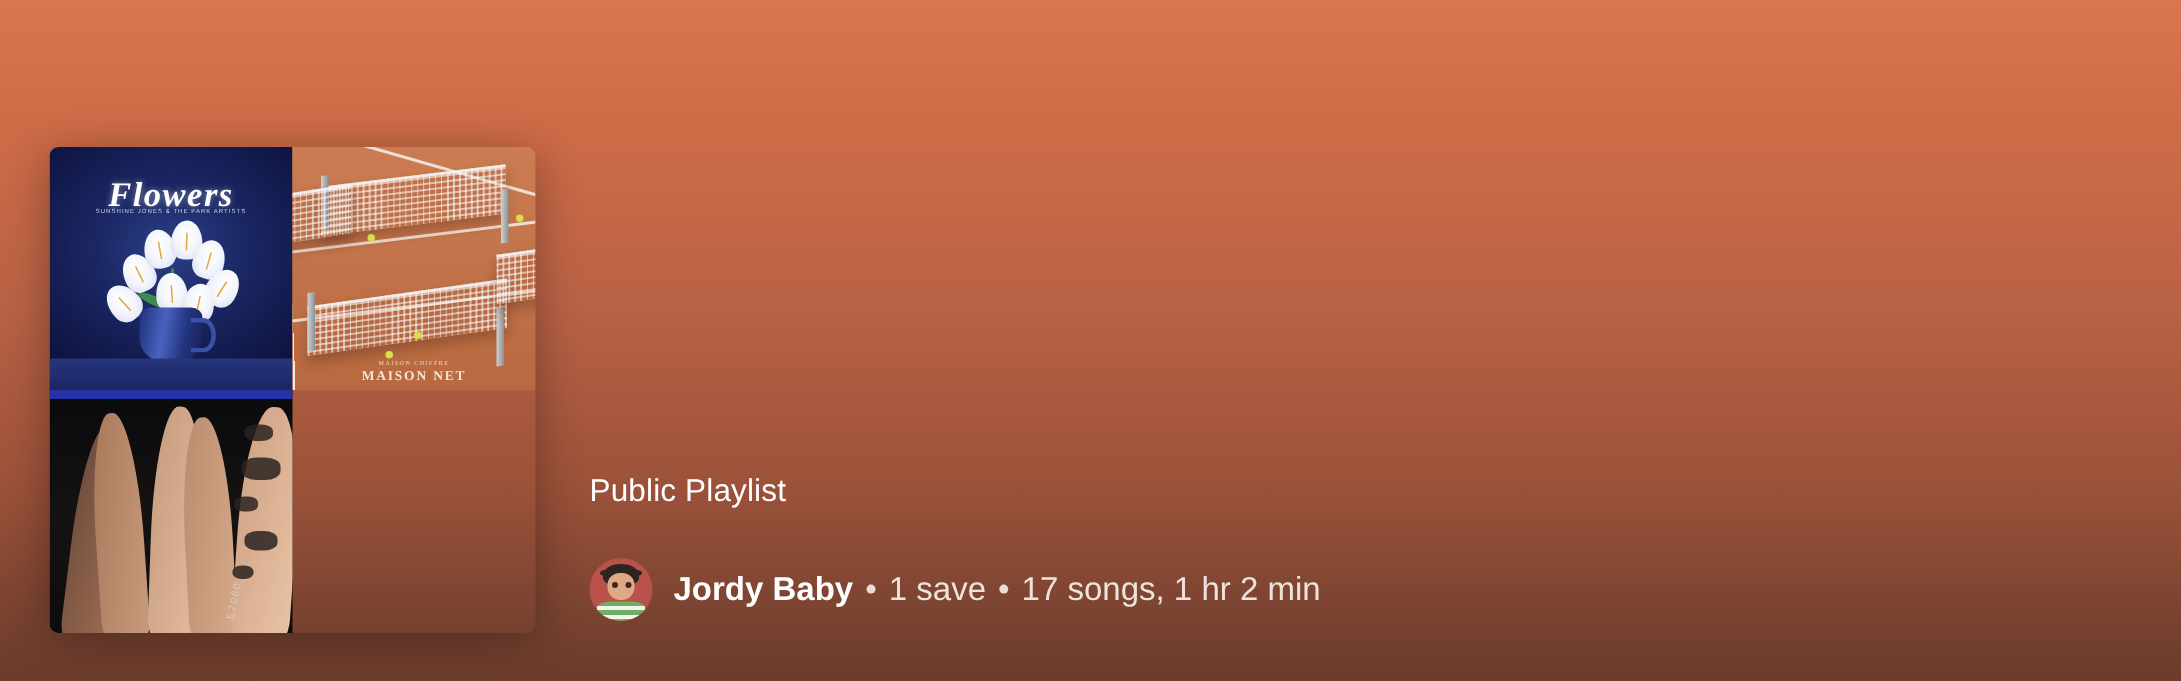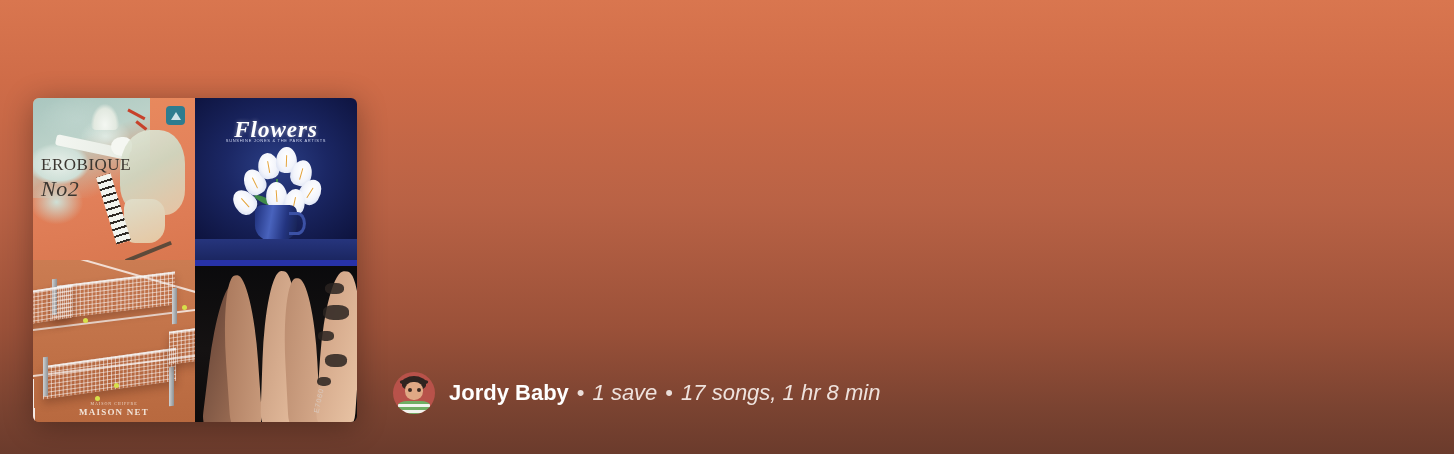--- a/index.html
+++ b/index.html
@@ -189,48 +189,29 @@
   .avatar .hair:after{content:"";position:absolute;left:-10%;top:26%;width:120%;height:40%;background:#2e2420;border-radius:46%;}
   .avatar .face{position:absolute;left:29%;top:24%;width:42%;height:42%;background:#e0a985;border-radius:46% 46% 48% 48%;}
   .avatar .eye{position:absolute;top:38%;width:4px;height:4px;background:#3a2a22;border-radius:50%;}
   .avatar .eye.l{left:35%;} .avatar .eye.r{left:56%;}
   .avatar .shirt{
     position:absolute;left:12%;bottom:0;width:76%;height:32%;border-radius:30% 30% 0 0;
     background:repeating-linear-gradient(180deg,#6fae63 0 3px,#f2f4ee 3px 6px);
   }
   .name{font-weight:700;color:#fff;text-align:right;}
   .dot{color:#f0e6e1;opacity:.95;margin:0 8px;}
-  .stat{color:#f3e9e4;font-weight:400;opacity:.96;font-style:italic;}
+  .stat{color:#f3e9e4;font-weight:400;opacity:.96;}
 </style>
 </head>
 <body>
 
 <div class="hero">
 
   <div class="cover">
 
-    <div class="tile t-ero">
-      <div class="sky"></div>
-      <div class="sky2"></div>
-      <div class="plume"></div>
-      <div class="neck"></div>
-      <div class="head"></div>
-      <div class="arrow"></div>
-      <div class="arrow b"></div>
-      <div class="man"></div>
-      <div class="keys"></div>
-      <div class="leg"></div>
-      <div class="ttl">
-        <span>EROBIQUE</span>
-        <small>No2</small>
-      </div>
-      <div class="badge">
-          <i></i>
-        </div>
-    </div>
 
     <div class="tile t-flo">
       <div class="logo">Flowers</div>
       <div class="sub">SUNSHINE JONES &amp; THE PARK ARTISTS</div>
       <div class="stem" style="left:50%;bottom:28%;height:22%;transform:rotate(0deg);"></div>
       <div class="stem" style="left:44%;bottom:28%;height:20%;transform:rotate(14deg);"></div>
       <div class="stem" style="left:56%;bottom:28%;height:20%;transform:rotate(-14deg);"></div>
       <div class="leaf" style="left:36%;bottom:34%;transform:rotate(24deg);"></div>
       <div class="leaf" style="left:52%;bottom:32%;transform:rotate(-22deg);"></div>
       <div class="lily" style="left:24%;top:56%;transform:rotate(-42deg);"></div>
@@ -280,31 +261,32 @@
       <div class="ink" style="right:14%;top:44%;width:10%;height:6%;"></div>
       <div class="ink" style="right:6%;top:58%;width:14%;height:8%;"></div>
       <div class="ink" style="right:16%;top:72%;width:9%;height:6%;"></div>
       <div class="num">E7060</div>
     </div>
 
   </div>
 
   <div class="meta">
 
+    <div class="kind">Public Playlist</div>
 
 
     <div class="byline">
       <div class="avatar">
         <div class="hair"></div>
         <div class="face"></div>
         <div class="eye l"></div>
         <div class="eye r"></div>
         <div class="shirt"></div>
       </div>
       <span class="name">Jordy Baby</span>
       <span class="dot">•</span>
       <span class="stat">1 save</span>
       <span class="dot">•</span>
-      <span class="stat">17 songs, 1 hr 8 min</span>
+      <span class="stat">17 songs, 1 hr 2 min</span>
     </div>
 
   </div>
 </div>
 
 </body></html>

